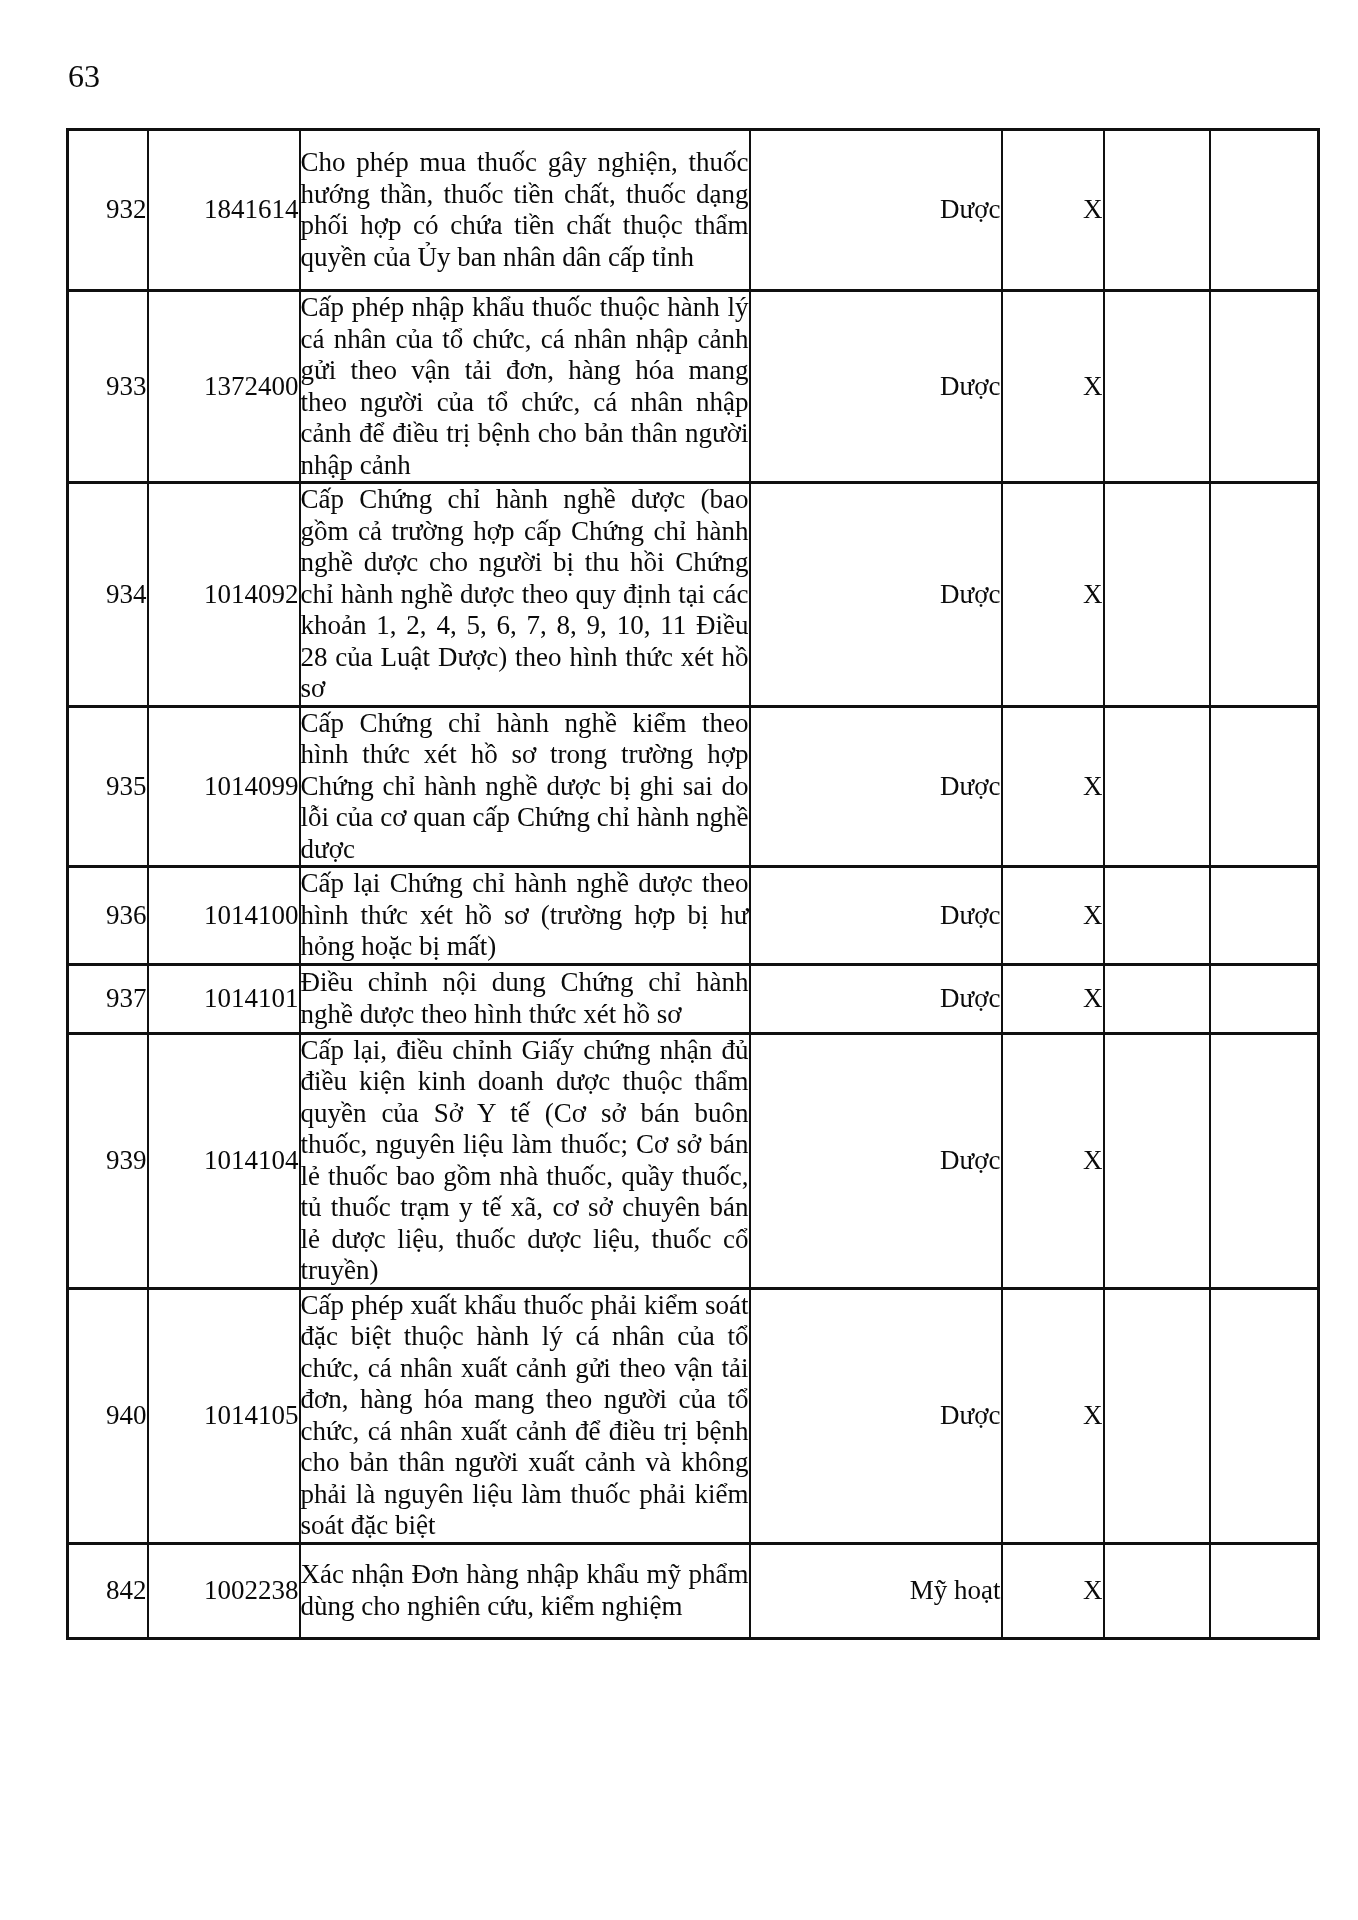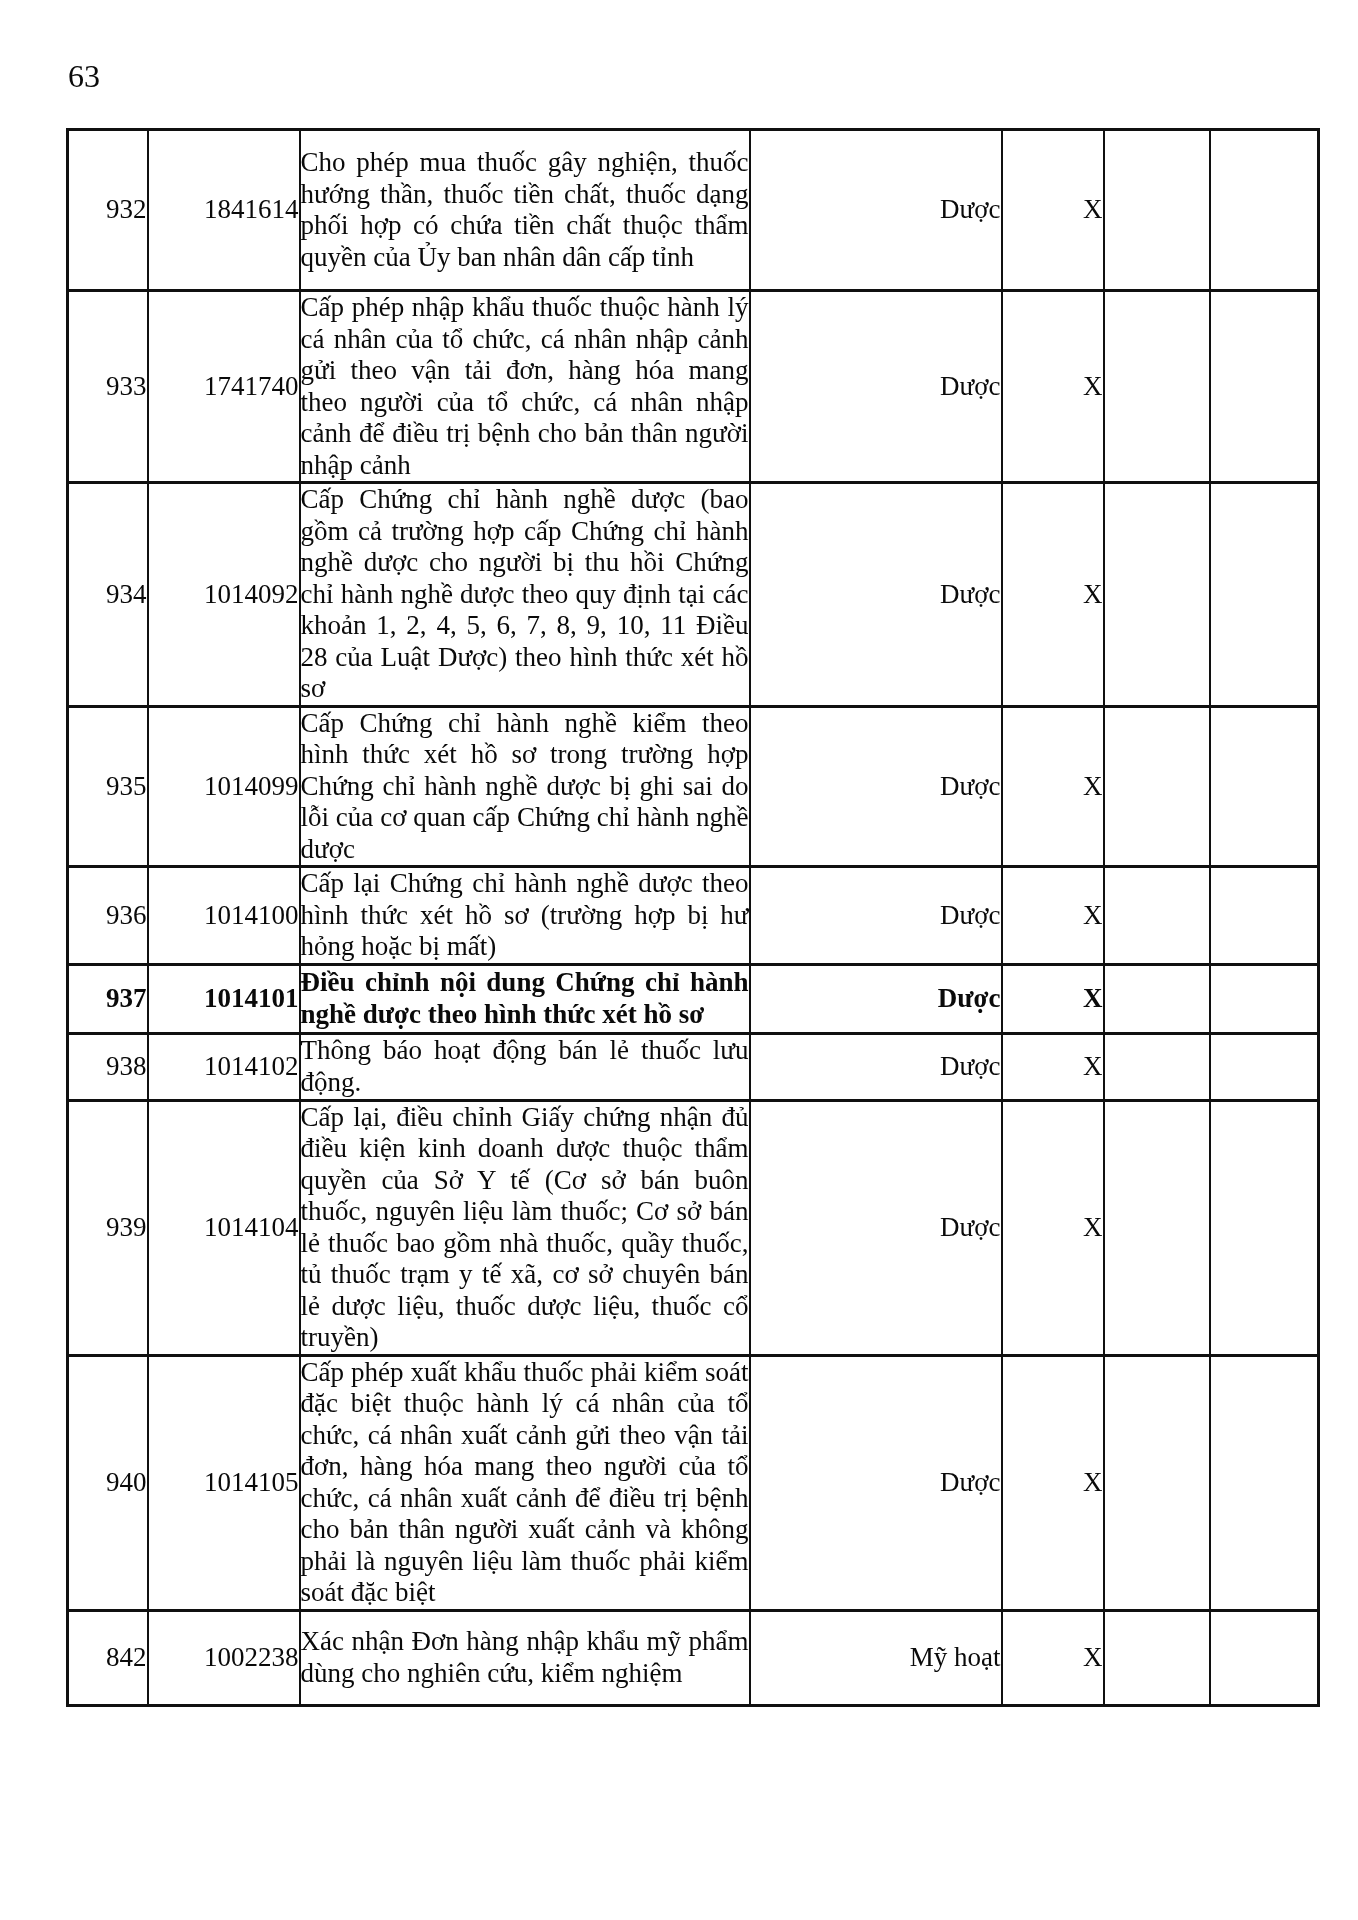--- a/index.html
+++ b/index.html
@@ -54,21 +54,21 @@
     text-align: justify;
     text-align-last: left;
     vertical-align: top;
     padding: 1px 5px 1px 7px;
   }
   tr.r0 { height: 161px; }
   tr.r1 { height: 187px; }
   tr.r2 { height: 223px; }
   tr.r3 { height: 160px; }
   tr.r4 { height: 94px; }
-  tr.r5 { height: 69px; font-weight: bold; }
+  tr.r5 { height: 69px; }
   tr.r6 { height: 67px; }
   tr.r7 { height: 252px; }
   tr.r8 { height: 251px; }
   tr.r9 { height: 95px; }
 </style>
 </head>
 <body>
 
 <div class="page-number">63</div>
 
@@ -87,21 +87,21 @@
       <td class="c-stt">932</td>
       <td class="c-code">1841614</td>
       <td class="c-desc">Cho phép mua thuốc gây nghiện, thuốc hướng thần, thuốc tiền chất, thuốc dạng phối hợp có chứa tiền chất thuộc thẩm quyền của Ủy ban nhân dân cấp tỉnh</td>
       <td class="c-cat">Dược</td>
       <td class="c-x">X</td>
       <td class="c-e1"></td>
       <td class="c-e2"></td>
     </tr>
     <tr class="r1">
       <td class="c-stt">933</td>
-      <td class="c-code">1741740</td>
+      <td class="c-code">1372400</td>
       <td class="c-desc">Cấp phép nhập khẩu thuốc thuộc hành lý cá nhân của tổ chức, cá nhân nhập cảnh gửi theo vận tải đơn, hàng hóa mang theo người của tổ chức, cá nhân nhập cảnh để điều trị bệnh cho bản thân người nhập cảnh</td>
       <td class="c-cat">Dược</td>
       <td class="c-x">X</td>
       <td class="c-e1"></td>
       <td class="c-e2"></td>
     </tr>
     <tr class="r2">
       <td class="c-stt">934</td>
       <td class="c-code">1014092</td>
       <td class="c-desc">Cấp Chứng chỉ hành nghề dược (bao gồm cả trường hợp cấp Chứng chỉ hành nghề dược cho người bị thu hồi Chứng chỉ hành nghề dược theo quy định tại các khoản 1, 2, 4, 5, 6, 7, 8, 9, 10, 11 Điều 28 của Luật Dược) theo hình thức xét hồ sơ</td>
@@ -130,29 +130,20 @@
     </tr>
     <tr class="r5">
       <td class="c-stt">937</td>
       <td class="c-code">1014101</td>
       <td class="c-desc">Điều chỉnh nội dung Chứng chỉ hành nghề dược theo hình thức xét hồ sơ</td>
       <td class="c-cat">Dược</td>
       <td class="c-x">X</td>
       <td class="c-e1"></td>
       <td class="c-e2"></td>
     </tr>
-    <tr class="r6">
-      <td class="c-stt">938</td>
-      <td class="c-code">1014102</td>
-      <td class="c-desc">Thông báo hoạt động bán lẻ thuốc lưu động.</td>
-      <td class="c-cat">Dược</td>
-      <td class="c-x">X</td>
-      <td class="c-e1"></td>
-      <td class="c-e2"></td>
-    </tr>
     <tr class="r7">
       <td class="c-stt">939</td>
       <td class="c-code">1014104</td>
       <td class="c-desc">Cấp lại, điều chỉnh Giấy chứng nhận đủ điều kiện kinh doanh dược thuộc thẩm quyền của Sở Y tế (Cơ sở bán buôn thuốc, nguyên liệu làm thuốc; Cơ sở bán lẻ thuốc bao gồm nhà thuốc, quầy thuốc, tủ thuốc trạm y tế xã, cơ sở chuyên bán lẻ dược liệu, thuốc dược liệu, thuốc cổ truyền)</td>
       <td class="c-cat">Dược</td>
       <td class="c-x">X</td>
       <td class="c-e1"></td>
       <td class="c-e2"></td>
     </tr>
     <tr class="r8">

